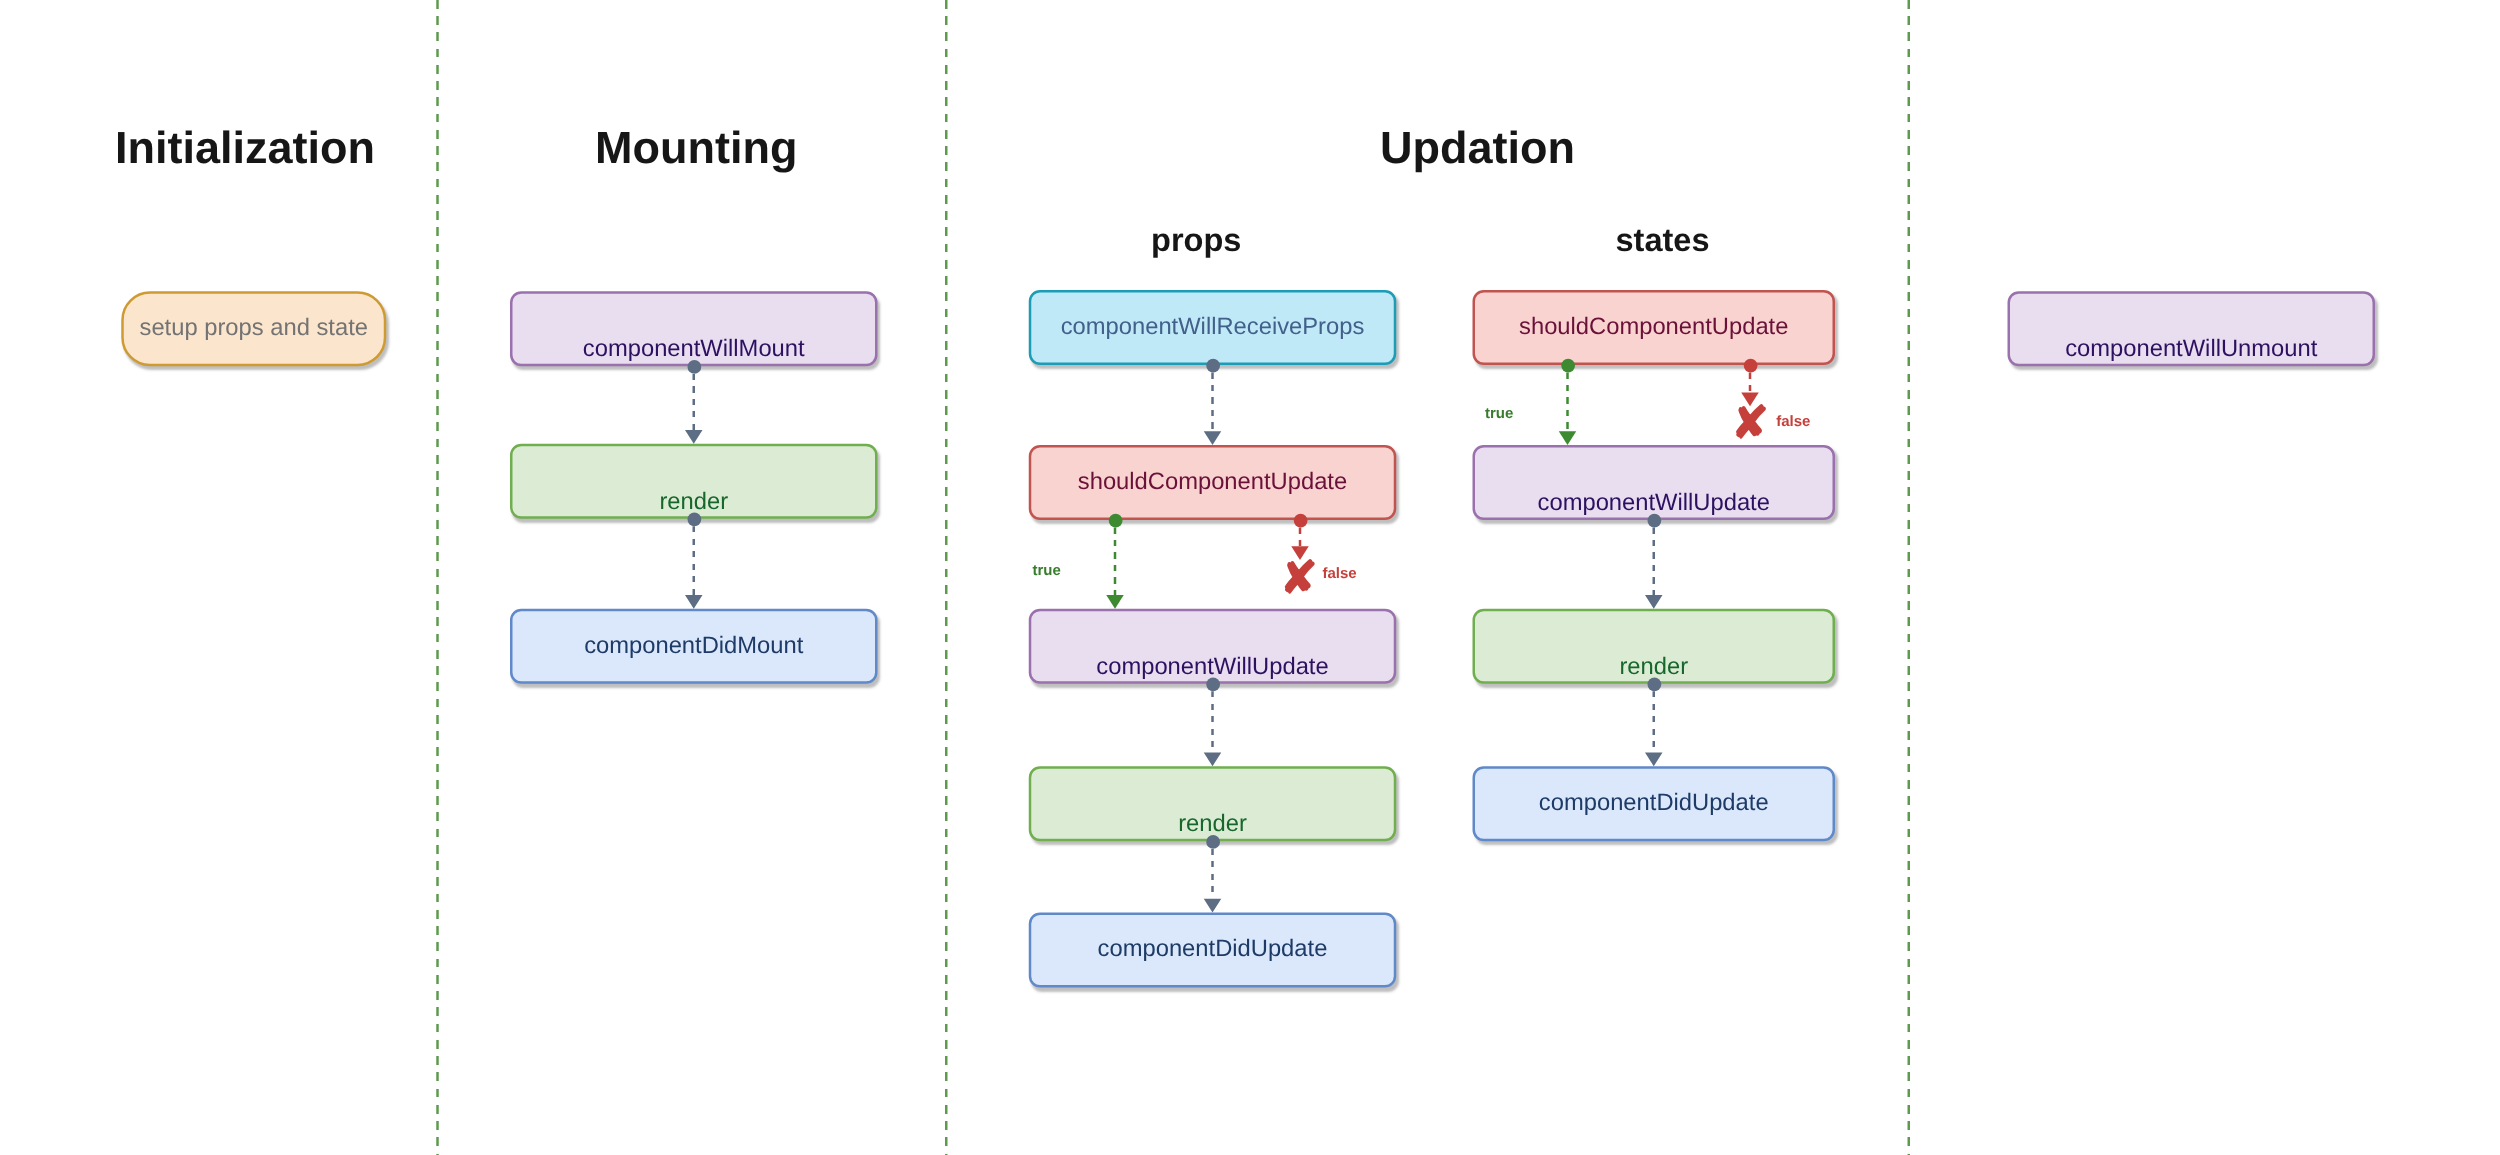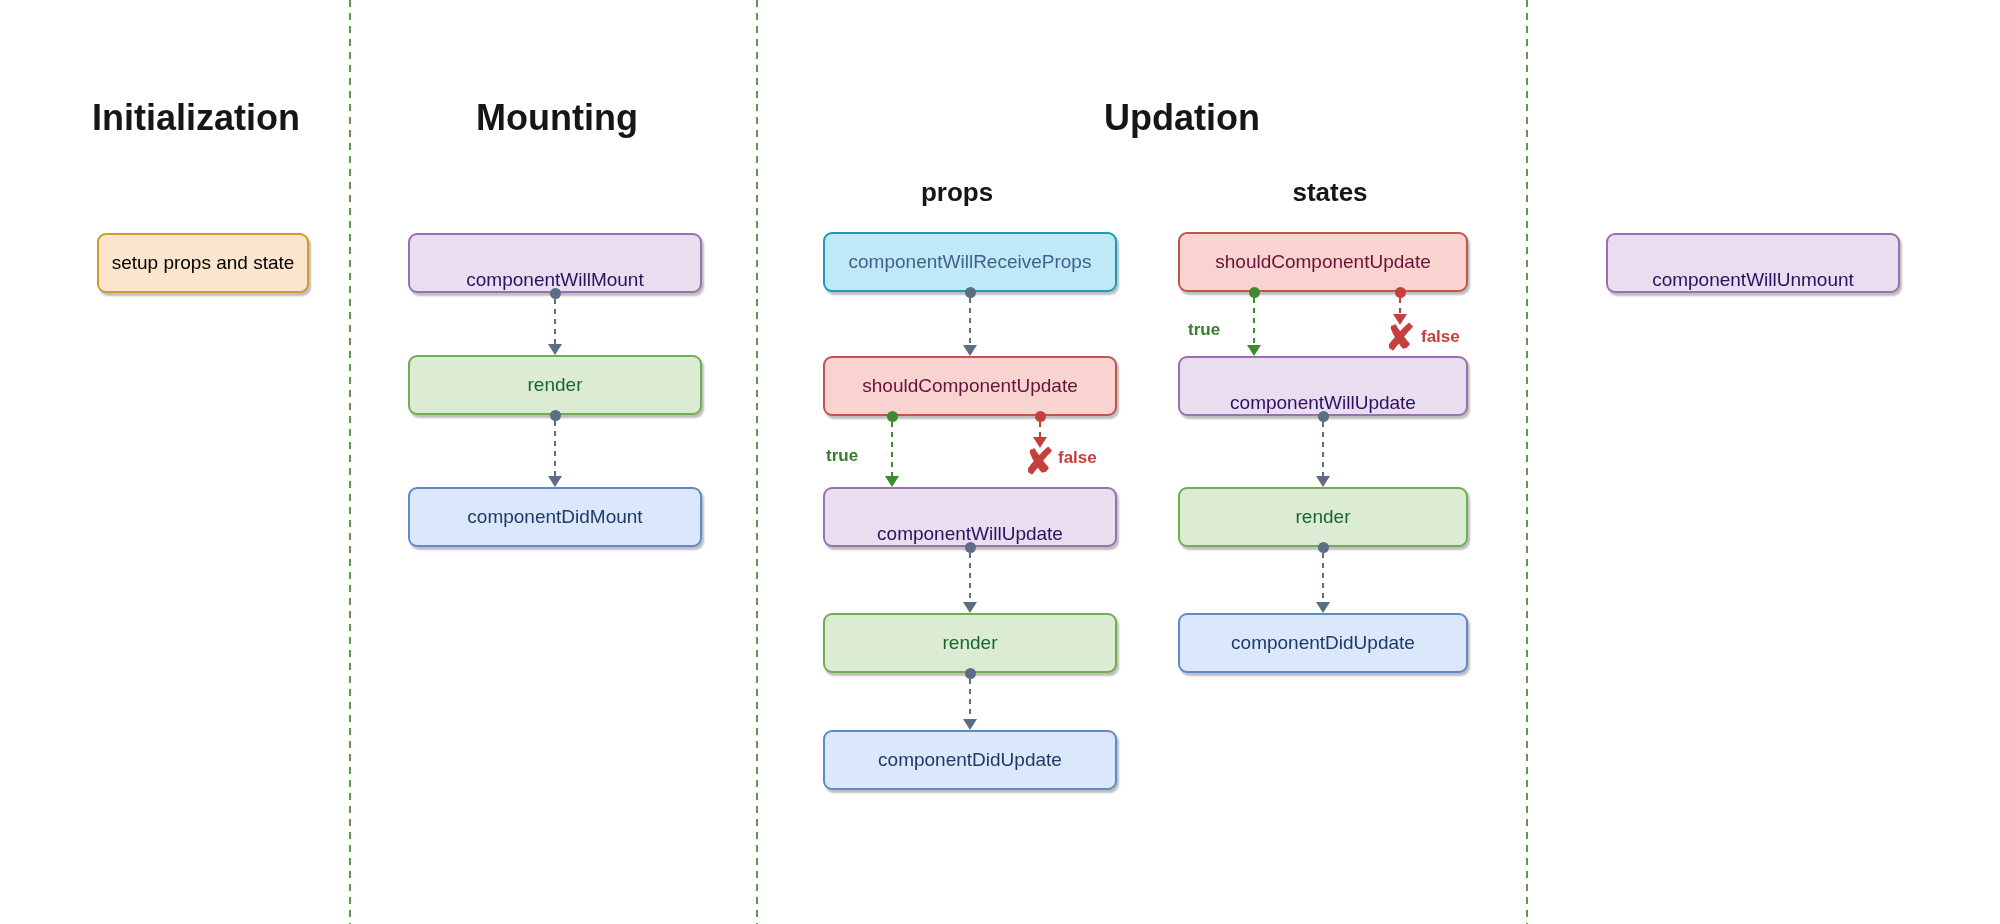--- a/index.html
+++ b/index.html
@@ -40,23 +40,23 @@
     height: 60px;
     border-radius: 9px;
     border: 2px solid;
     display: flex;
     align-items: center;
     justify-content: center;
     font-size: 19px;
     white-space: nowrap;
     box-shadow: 2px 3px 2px rgba(110,110,110,0.45);
   }
-  .node.orange { background: #fbe5cc; border-color: #cf9a30; color: #000000; }
+  .node.orange { background: #fbe5cc; border-color: #cf9a30; color: #737373; border-radius: 23px; }
   .node.purple { background: #e9ddf0; border-color: #9a70ad; color: #2d1160; align-items: flex-end; }
-  .node.green  { background: #dcecd4; border-color: #70ae4f; color: #17672c; }
+  .node.green  { background: #dcecd4; border-color: #70ae4f; color: #17672c; align-items: flex-end; }
   .node.blue   { background: #dbe8fb; border-color: #6089c9; color: #1d3b66; }
   .node.cyan   { background: #bfe9f6; border-color: #1d9cb5; color: #42608a; }
   .node.red    { background: #f8d3d0; border-color: #c25450; color: #6b1038; }
   .arrow {
     position: absolute;
     width: 14px;
     margin-left: -7px;
     display: flex;
     flex-direction: column;
     align-items: center;
@@ -82,21 +82,21 @@
     position: absolute;
     transform: translate(-50%, -50%);
     font-size: 36px;
     font-weight: 700;
     color: #c5403b;
     line-height: 1;
   }
   .branch-label {
     position: absolute;
     transform: translateY(-50%);
-    font-size: 17px;
+    font-size: 12px;
     font-weight: 700;
     white-space: nowrap;
   }
   .branch-label.green { color: #377d2b; }
   .branch-label.red   { color: #c5403b; }
 </style>
 </head>
 <body>
 
 <div class="canvas">

